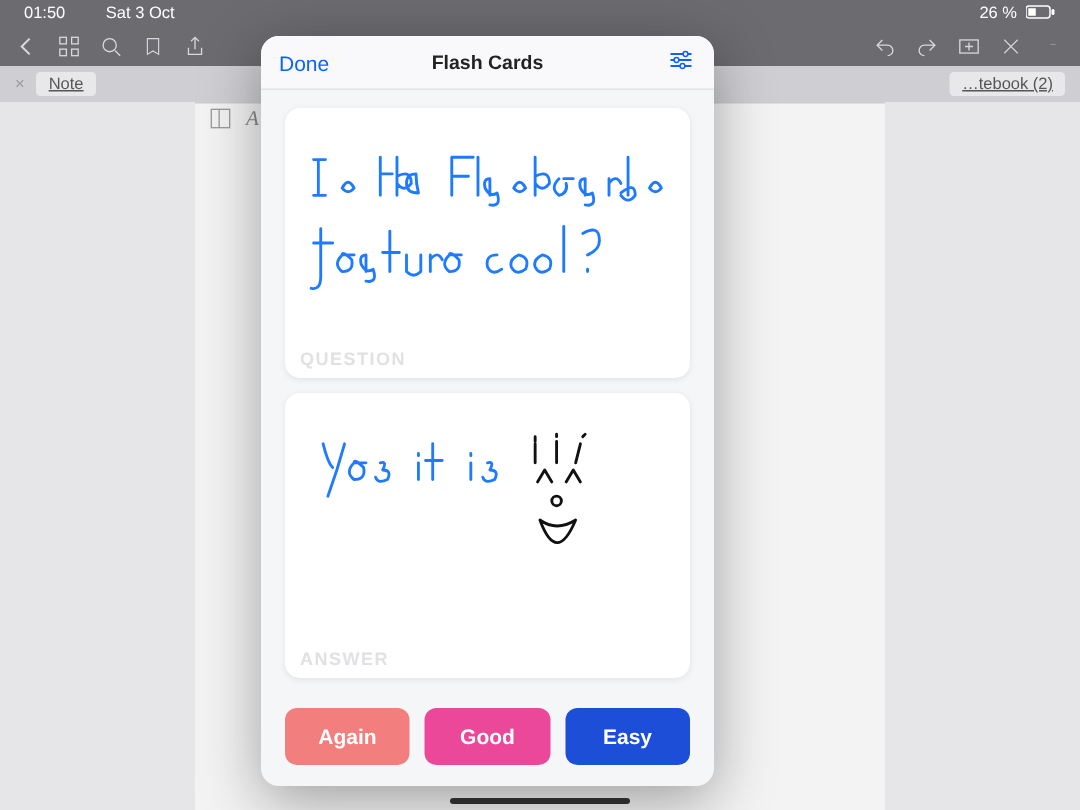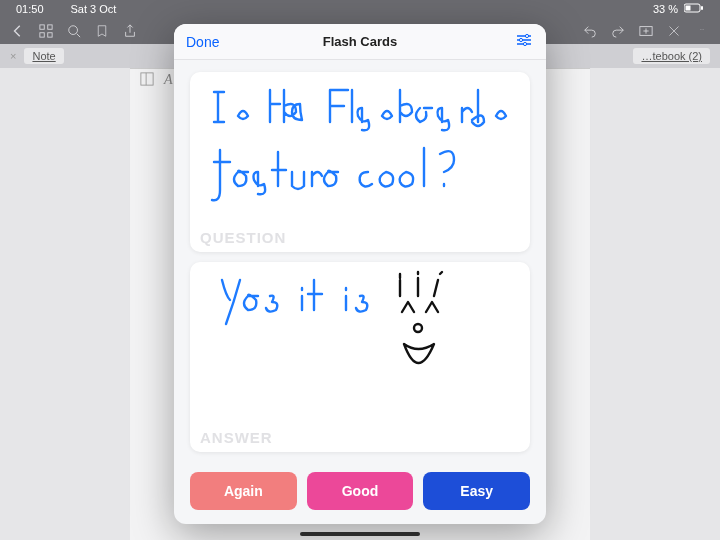--- a/index.html
+++ b/index.html
@@ -20,49 +20,49 @@
   .subbar { position: absolute; top: 44px; left: 0; right: 0; height: 24px; background: #cfcfd3; display: flex; align-items: center; padding: 0 10px; font-size: 11px; color: #555; justify-content: space-between; }
   .subbar .crumb { background: #e8e8ea; padding: 2px 8px; border-radius: 3px; text-decoration: underline; }
 
   .canvas-bg { position: absolute; top: 68px; left: 0; right: 0; bottom: 0; background: #e6e6e8; }
   .paper-bg { position: absolute; top: 68px; left: 130px; right: 130px; bottom: 0; background: #f3f3f4; border-top: 1px solid #ccc; }
   .paper-icons { position: absolute; top: 72px; left: 140px; display: flex; gap: 10px; color: #888; }
 
   .home-indicator { position: absolute; bottom: 4px; left: 50%; transform: translateX(-50%); width: 120px; height: 4px; background: #2b2b2b; border-radius: 3px; z-index: 30; }
 
   
-  .modal { position: absolute; left: 174px; top: 24px; width: 372px; height: 500px; background: #f5f6f8; border-radius: 12px; box-shadow: 0 10px 40px rgba(0,0,0,0.35); z-index: 20; display: flex; flex-direction: column; overflow: hidden; }
+  .modal { position: absolute; left: 174px; top: 24px; width: 302px; height: 500px; background: #f5f6f8; border-radius: 12px; box-shadow: 0 10px 40px rgba(0,0,0,0.35); z-index: 20; display: flex; flex-direction: column; overflow: hidden; }
   .modal-header { height: 36px; display: flex; align-items: center; justify-content: space-between; padding: 0 12px; background: #f9f9fb; border-bottom: 1px solid #e3e3e6; }
   .done-btn { color: #0a63ff; font-size: 14px; background: none; border: none; cursor: pointer; }
   .modal-title { font-size: 13px; font-weight: 600; color: #222; position: absolute; left: 0; right: 0; text-align: center; pointer-events: none; }
   .settings-btn { color: #0a63ff; background: none; border: none; cursor: pointer; width: 20px; height: 20px; display: flex; align-items: center; justify-content: center; }
 
   .modal-body { flex: 1; padding: 12px 16px 0 16px; overflow: hidden; }
   .card { background: #fff; border-radius: 10px; box-shadow: 0 1px 4px rgba(0,0,0,0.08); position: relative; margin-bottom: 10px; }
   .card-q { height: 180px; }
   .card-a { height: 190px; text-decoration: underline; }
-  .card-label { position: absolute; bottom: 6px; left: 10px; font-size: 15px; letter-spacing: 1px; color: #e1e1e4; font-weight: 600; }
+  .card-label { position: absolute; bottom: 6px; left: 10px; font-size: 12px; letter-spacing: 1px; color: #e1e1e4; font-weight: 600; }
   .card svg { width: 100%; height: 100%; display: block; }
 
   .modal-footer { padding: 10px 16px 14px 16px; display: flex; gap: 10px; }
   .rate-btn { flex: 1; height: 38px; border: none; border-radius: 8px; font-size: 14px; font-weight: 600; color: #fff; cursor: pointer; }
   .btn-again { background: #f27e7e; }
   .btn-good  { background: #ec4899; }
   .btn-easy  { background: #1d4ed8; }
 </style>
 </head>
 <body>
 
 <div class="status-bar">
   <div class="status-left">
     <span>01:50</span>
     <span>Sat 3 Oct</span>
   </div>
   <div class="status-right">
-    <span>33 %</span>
+    <span>26 %</span>
     <span>
       <svg width="20" height="10" viewBox="0 0 20 10">
           <rect x="0" y="1" width="16" height="8" rx="2" fill="none" stroke="#fff"></rect>
           <rect x="1.5" y="2.5" width="5" height="5" fill="#fff"></rect>
           <rect x="17" y="3" width="2" height="4" rx="1" fill="#fff"></rect>
         </svg>
     </span>
   </div>
 </div>
 

